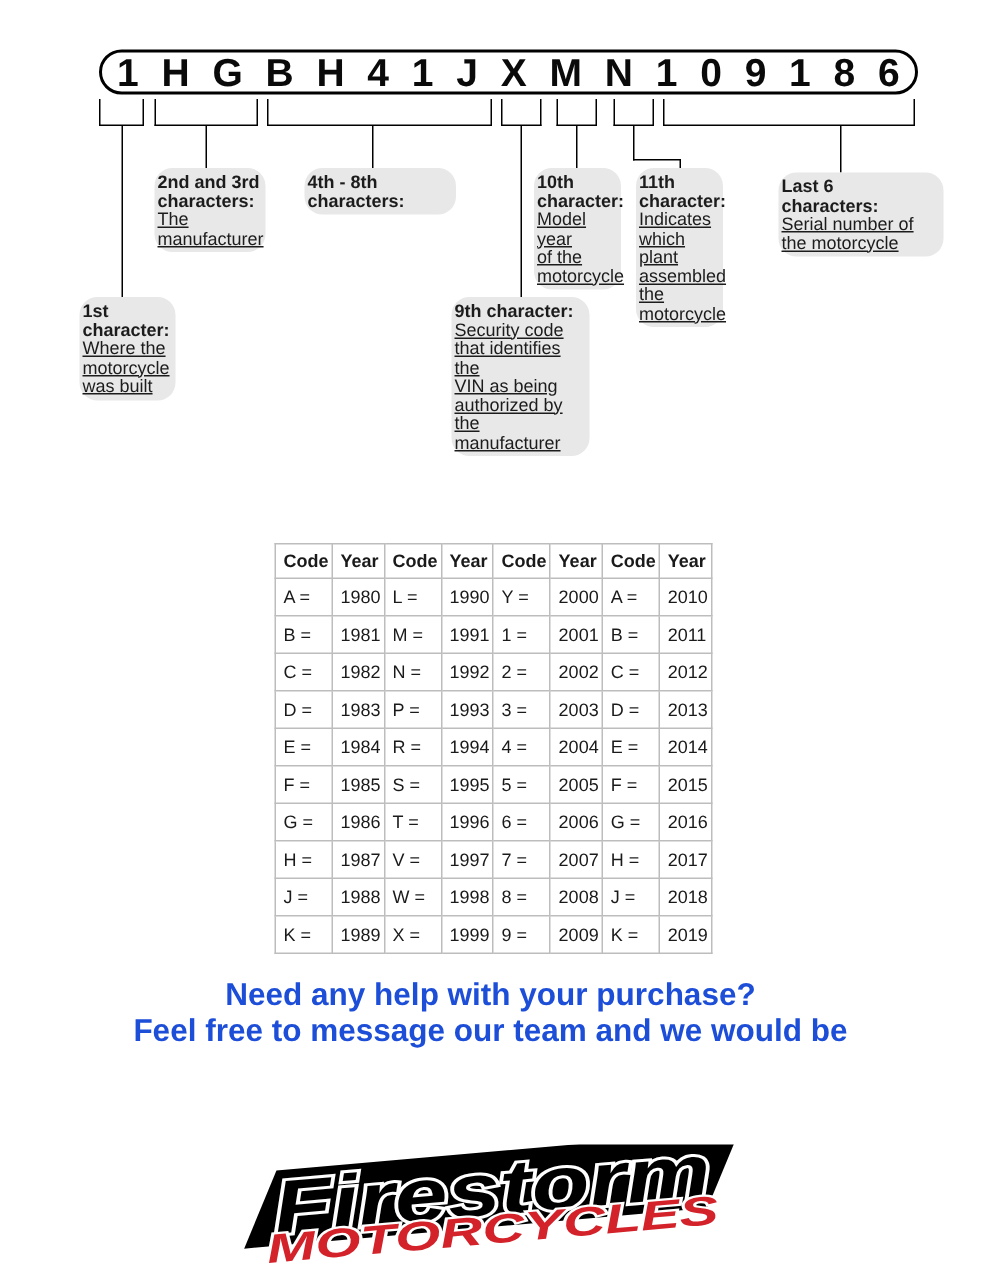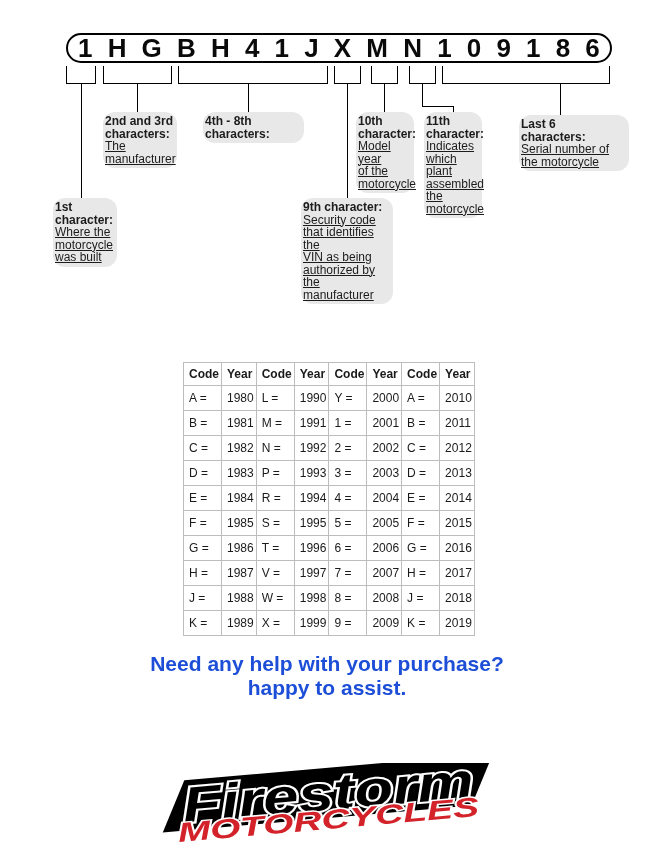--- a/index.html
+++ b/index.html
@@ -267,21 +267,21 @@
           <td>9 =</td>
           <td>2009</td>
           <td>K =</td>
           <td>2019</td>
         </tr>
       </tbody>
   </table>
 
   <div class="help">
     <div>Need any help with your purchase?</div>
-    <div>happy to assist.</div>
+    <div>Feel free to message our team and we would be</div>
   </div>
 
   <div class="logo-wrap">
     <svg width="348" height="88" viewBox="0 0 348 88">
       <g transform="rotate(-5 174 42)">
         <polygon points="34,5 344,5 318,55 8,55" fill="#000"></polygon>
         <text x="176" y="47" text-anchor="middle" font-style="italic" font-weight="bold" font-size="50" fill="#000" stroke="#fff" stroke-width="4" paint-order="stroke" textLength="292" lengthAdjust="spacingAndGlyphs">Firestorm</text>
         <text x="174" y="66" text-anchor="middle" font-style="italic" font-weight="bold" font-size="27" fill="#d3222a" stroke="#fff" stroke-width="3" paint-order="stroke" textLength="302" lengthAdjust="spacingAndGlyphs">MOTORCYCLES</text>
       </g>
     </svg>

